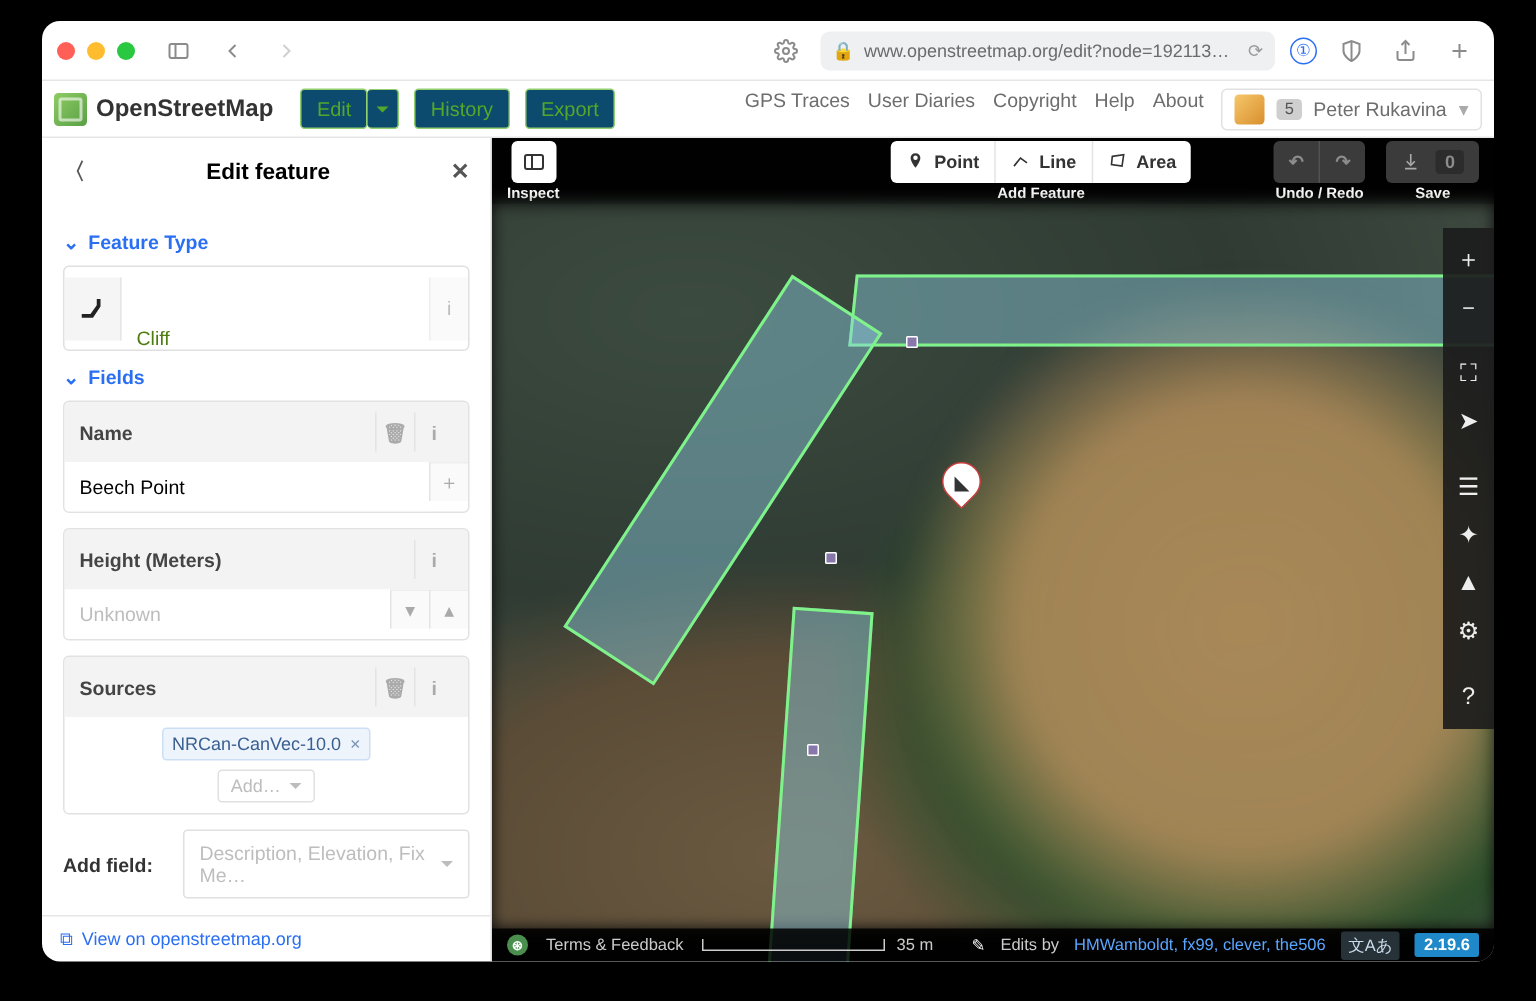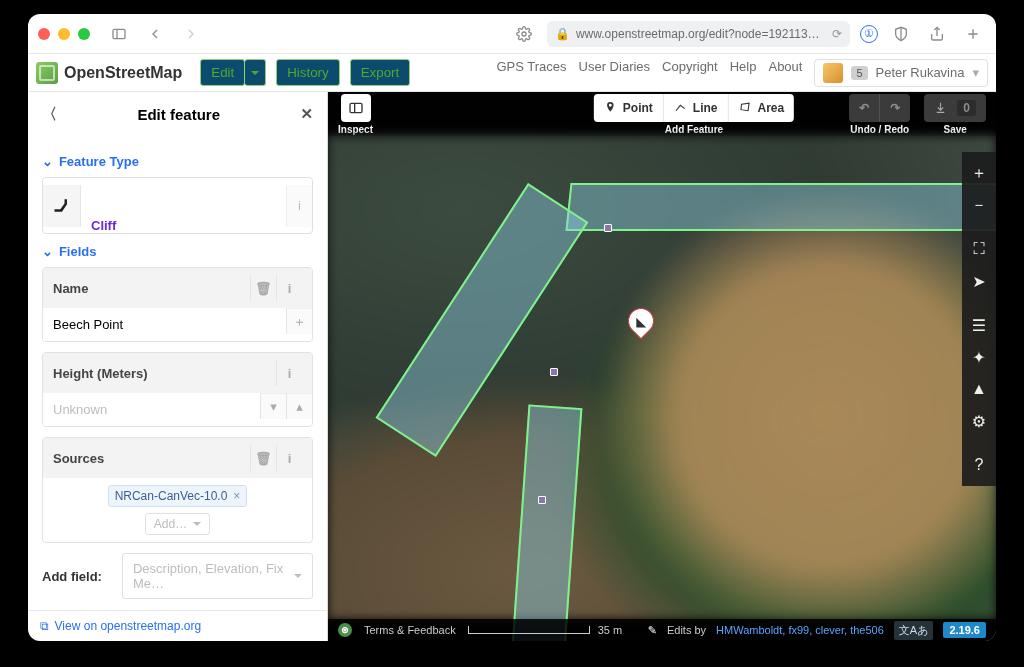--- a/index.html
+++ b/index.html
@@ -39,21 +39,21 @@
 
   
   .sidebar { width: 300px; border-right:1px solid #d9d9d9; display:flex; flex-direction:column; min-height:0;}
   .sb-head { height:44px; display:flex; align-items:center; justify-content:space-between; padding:0 14px; font-size:15px; font-weight:600; }
   .sb-head .nav{color:#555;}
   .sb-body { flex:1; overflow-y:auto; padding: 8px 14px 8px 14px; font-size:13px; }
   .section-h { display:flex; align-items:center; gap:6px; color:#2a6ff3; font-weight:600; margin:10px 0 8px; }
   .section-h .chev{display:inline-block;transform:rotate(0);}
   .feature-row{border:1px solid #e0e0e0;border-radius:4px;display:flex;align-items:center;overflow:hidden;}
   .feature-row .icon{width:38px;height:42px;background:#f5f5f5;border-right:1px solid #e6e6e6;display:flex;align-items:center;justify-content:center;}
-  .feature-row .label{flex:1;padding:0 10px;font-weight:700;color:#6d28d9;margin-top:40px;}
+  .feature-row .label{flex:1;padding:0 10px;font-weight:400;color:#4d7c0f;margin-top:40px;}
   .feature-row .info{width:26px;text-align:center;color:#bbb;border-left:1px solid #eee;height:42px;line-height:42px;background:#fafafa;}
   .field-block{border:1px solid #e2e2e2;border-radius:4px;margin-bottom:10px;overflow:hidden;}
   .field-h{display:flex;align-items:center;background:#f3f3f3;padding:7px 10px;font-weight:600;color:#444;}
   .field-h .actions{margin-left:auto;display:flex;}
   .mini{width:26px;height:26px;display:flex;align-items:center;justify-content:center;color:#aaa;border-left:1px solid #e4e4e4;}
   .field-in{display:flex;}
   .field-in input{flex:1;border:0;padding:9px 10px;font-size:13px;outline:none;}
   .field-in input::placeholder{color:#bdbdbd;}
   .field-in .mini{border-top:1px solid #eee;background:#fafafa;}
   .chipwrap{display:flex;align-items:center;gap:6px;padding:7px;flex-direction:column;}

